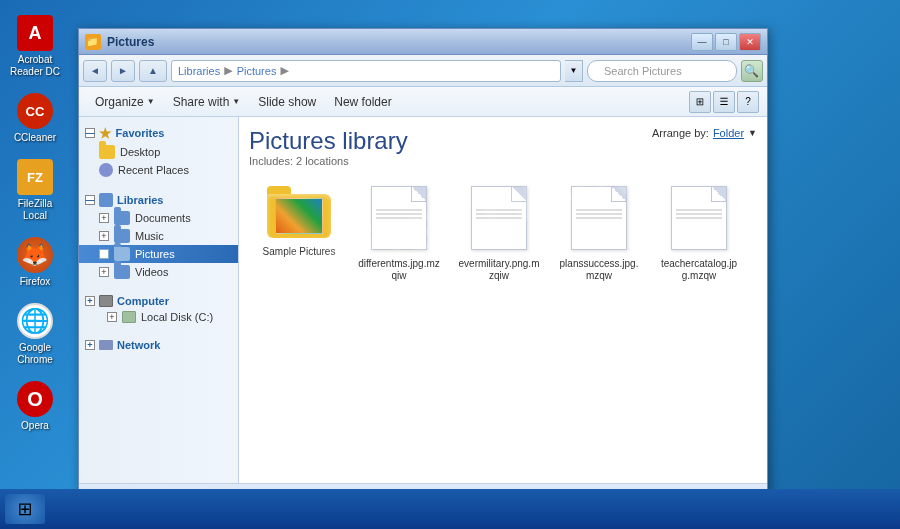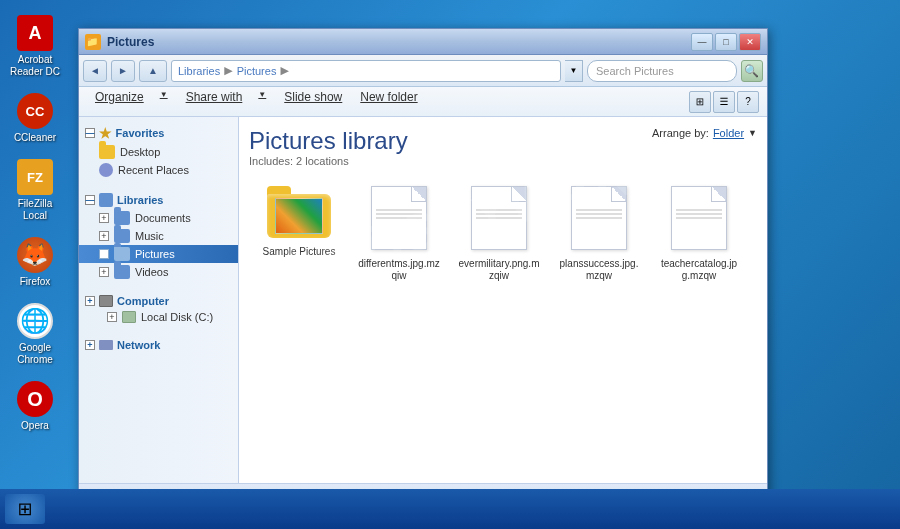--- a/index.html
+++ b/index.html
@@ -167,21 +167,21 @@
       font-size: 8px;
     }
     .search-box {
       width: 150px;
       height: 22px;
       background: white;
       border: 1px solid #a0b8d0;
       border-radius: 10px;
       display: flex;
       align-items: center;
-      padding: 0 8px;
+      padding: 0 16px;
       font-size: 11px;
       color: #999;
     }
     .search-btn {
       width: 22px;
       height: 22px;
       background: linear-gradient(to bottom, #d0e8d0, #a8c8a8);
       border: 1px solid #88aa88;
       border-radius: 3px;
       cursor: pointer;
@@ -201,25 +201,25 @@
       padding: 0 8px;
       gap: 2px;
     }
     .toolbar-btn {
       height: 24px;
       padding: 0 8px;
       background: transparent;
       border: none;
       cursor: pointer;
       display: flex;
-      gap: 16px;
+      align-items: center;
+      gap: 3px;
       font-size: 12px;
       color: #333;
       border-radius: 3px;
-      text-decoration: underline;
     }
     .toolbar-btn .arrow { font-size: 8px; }
     .toolbar-spacer { flex: 1; }
     .view-btns { display: flex; gap: 2px; }
     .view-btn {
       width: 22px;
       height: 22px;
       background: linear-gradient(to bottom, #e8f0f8, #d0e0f0);
       border: 1px solid #a0b8d0;
       cursor: pointer;

